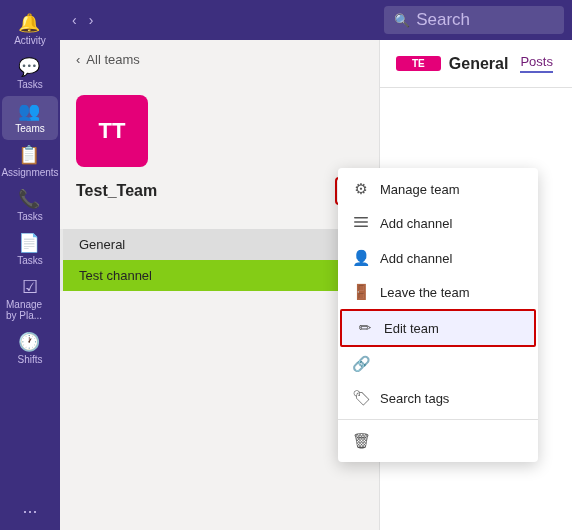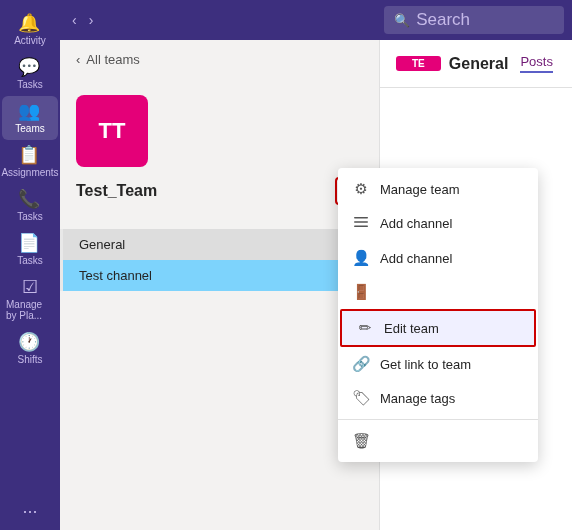--- a/index.html
+++ b/index.html
@@ -184,21 +184,21 @@
       font-size: 13px;
       color: #252525;
       cursor: pointer;
       background: #e8e8e8;
       border-left: 3px solid #e8e8e8;
     }
     .channel-item.selected {
       background: #ddd;
     }
     .channel-item.normal {
-      background: #7dd3fc;
+      background: #84cc16;
     }
 
     
     .right-panel {
       flex: 1;
       background: #fff;
       display: flex;
       flex-direction: column;
     }
     .channel-header {
@@ -388,35 +388,35 @@
     <span>Add channel</span>
   </div>
 
   <div class="menu-item">
     <span class="menu-icon">👤</span>
     <span>Add channel</span>
   </div>
 
   <div class="menu-item">
     <span class="menu-icon">🚪</span>
+    <span>Leave the team</span>
   </div>
 
   <div class="menu-item highlighted">
     <span class="menu-icon">✏</span>
     <span>Edit team</span>
   </div>
 
   <div class="menu-item">
     <span class="menu-icon">🔗</span>
-    <span>Get link to team</span>
   </div>
 
   <div class="menu-item">
     <span class="menu-icon">🏷</span>
-    <span>Manage tags</span>
+    <span>Search tags</span>
   </div>
 
   <div class="menu-divider"></div>
 
   <div class="menu-item">
     <span class="menu-icon">🗑</span>
   </div>
 
 </div>
 

